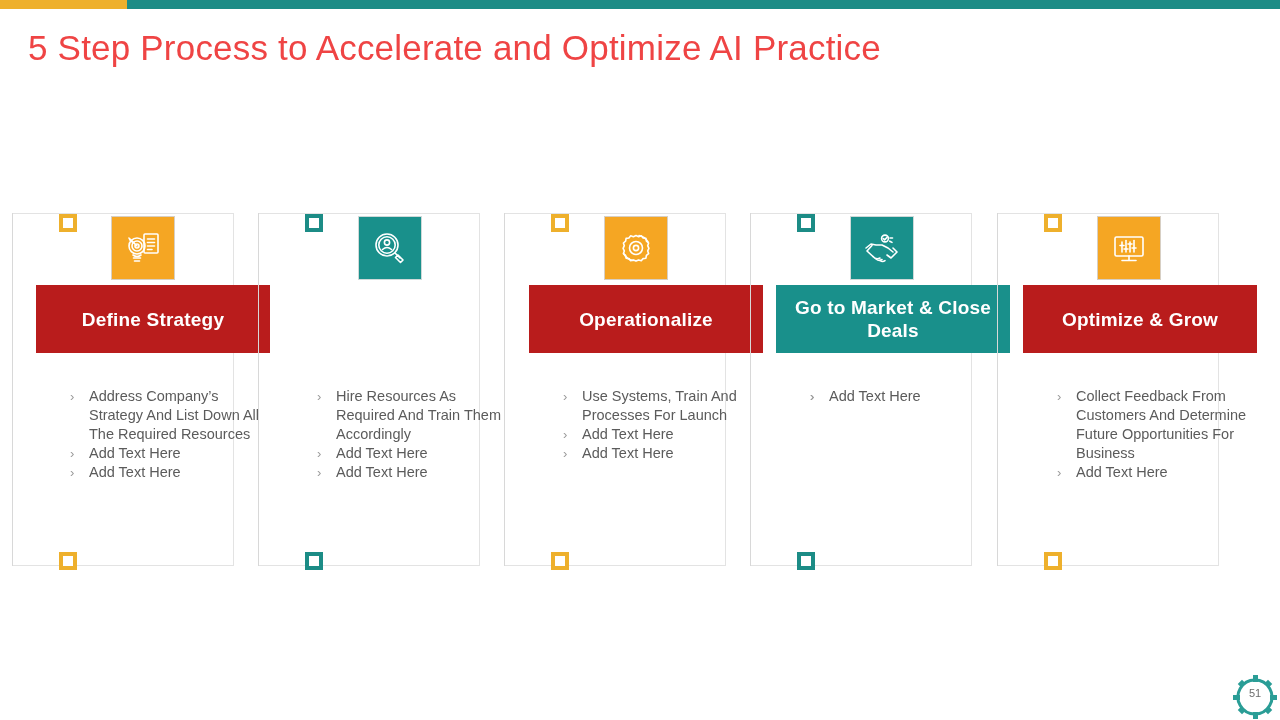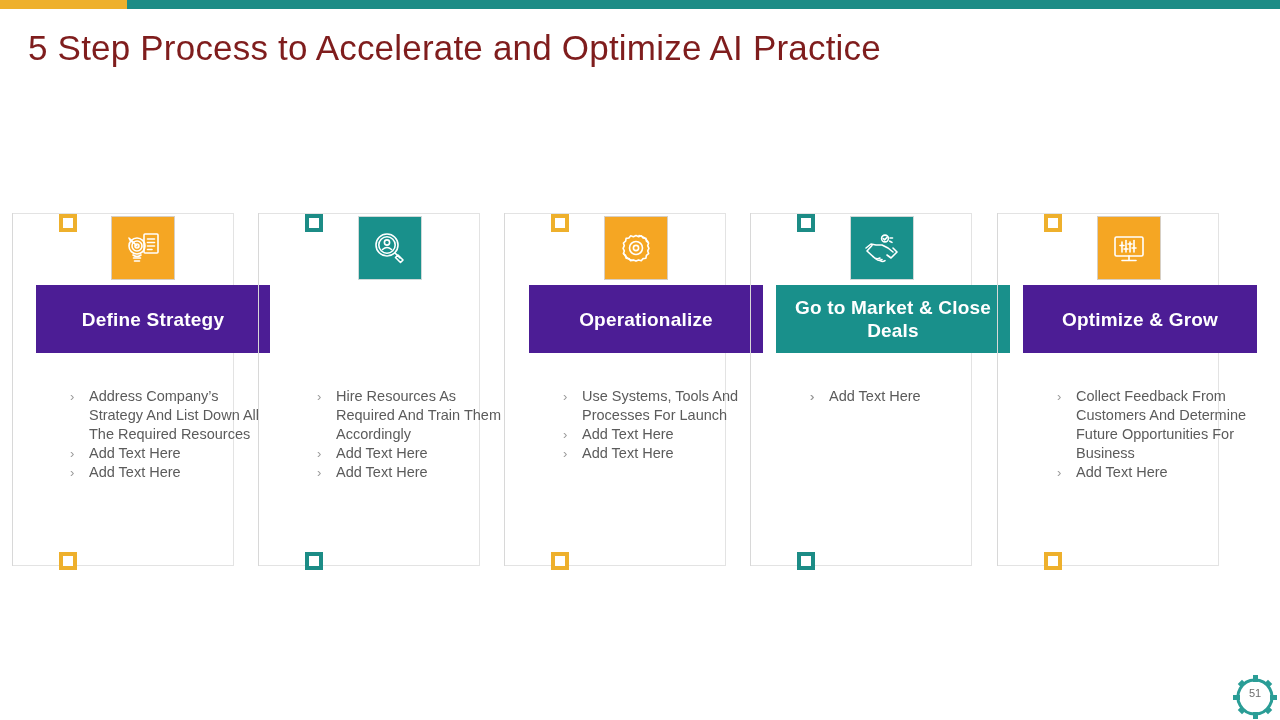--- a/index.html
+++ b/index.html
@@ -12,21 +12,21 @@
   }
 
   
   #top-bar{position:absolute;top:0;left:0;width:1280px;height:9px;display:flex;}
   #top-bar .seg-orange{width:127px;height:9px;background:#eeb02c;}
   #top-bar .seg-teal{flex:1;height:9px;background:#1c8c86;}
 
   
   #page-title{
     position:absolute;left:28px;top:28px;
-    font-size:35px;font-weight:400;color:#7f1d1d;
+    font-size:35px;font-weight:400;color:#ef4444;
     letter-spacing:0.2px;white-space:nowrap;
   }
 
   
   #steps{
     position:absolute;left:0;top:205px;width:1280px;height:375px;
   }
   .step{
     position:absolute;top:0;width:246px;height:375px;
   }
@@ -54,21 +54,21 @@
     box-sizing:border-box;border:1px solid #d7cfc4;
     display:flex;align-items:center;justify-content:center;
     background:#f5a623;
   }
   .icon-tile.teal{background:#19908b;border-color:#cfd9d8;}
   .icon-tile svg{display:block;}
 
   
   .label-bar{
     position:absolute;top:80px;width:234px;height:68px;
-    background:#4c1d95;
+    background:#b91c1c;
     display:flex;align-items:center;justify-content:center;
     text-align:center;
     color:#ffffff;font-size:19px;font-weight:bold;line-height:23px;
     letter-spacing:0.2px;
   }
   .label-bar.teal{background:#19908b;}
 
   
   .bullets{
     position:absolute;top:182px;width:200px;
@@ -177,21 +177,21 @@
           <path d="M8 26 a13 13 0 0 0 9 6.5"></path>
           <path d="M32 14 a13 13 0 0 0 -9 -6.5"></path>
         </g>
           </svg>
         </span>
       </div>
       <div class="label-bar" style="left: 37px;">
         <span>Operationalize</span>
       </div>
       <div class="bullets" style="left: 71px;">
-        <div class="bullet"><span class="chev">›</span><span>Use Systems, Tools And Processes For Launch</span></div>
+        <div class="bullet"><span class="chev">›</span><span>Use Systems, Train And Processes For Launch</span></div>
         <div class="bullet"><span class="chev">›</span><span>Add Text Here</span></div>
         <div class="bullet"><span class="chev">›</span><span>Add Text Here</span></div>
       </div>
     </div>
     <div class="step" style="left: 738px;">
       <div class="frame"></div>
       <div class="spine"></div>
       <div class="marker top teal"></div>
       <div class="marker bottom teal"></div>
       <div class="icon-tile teal" style="left: 112px;">

